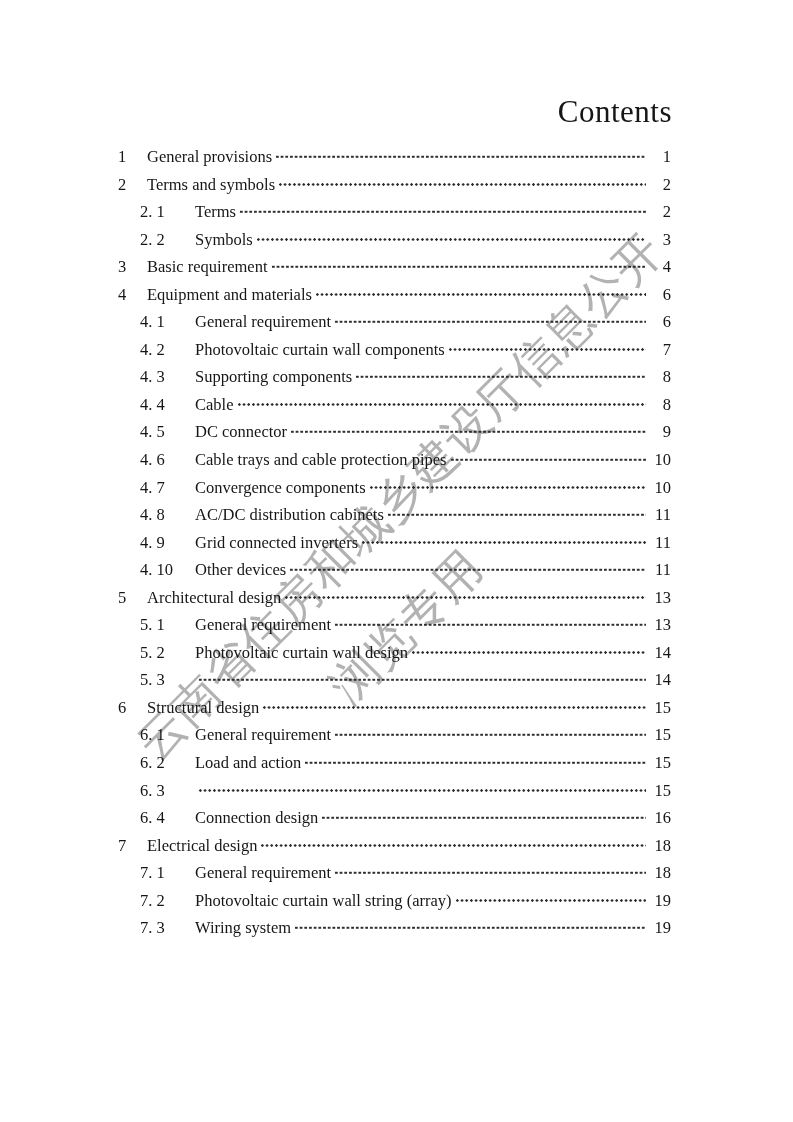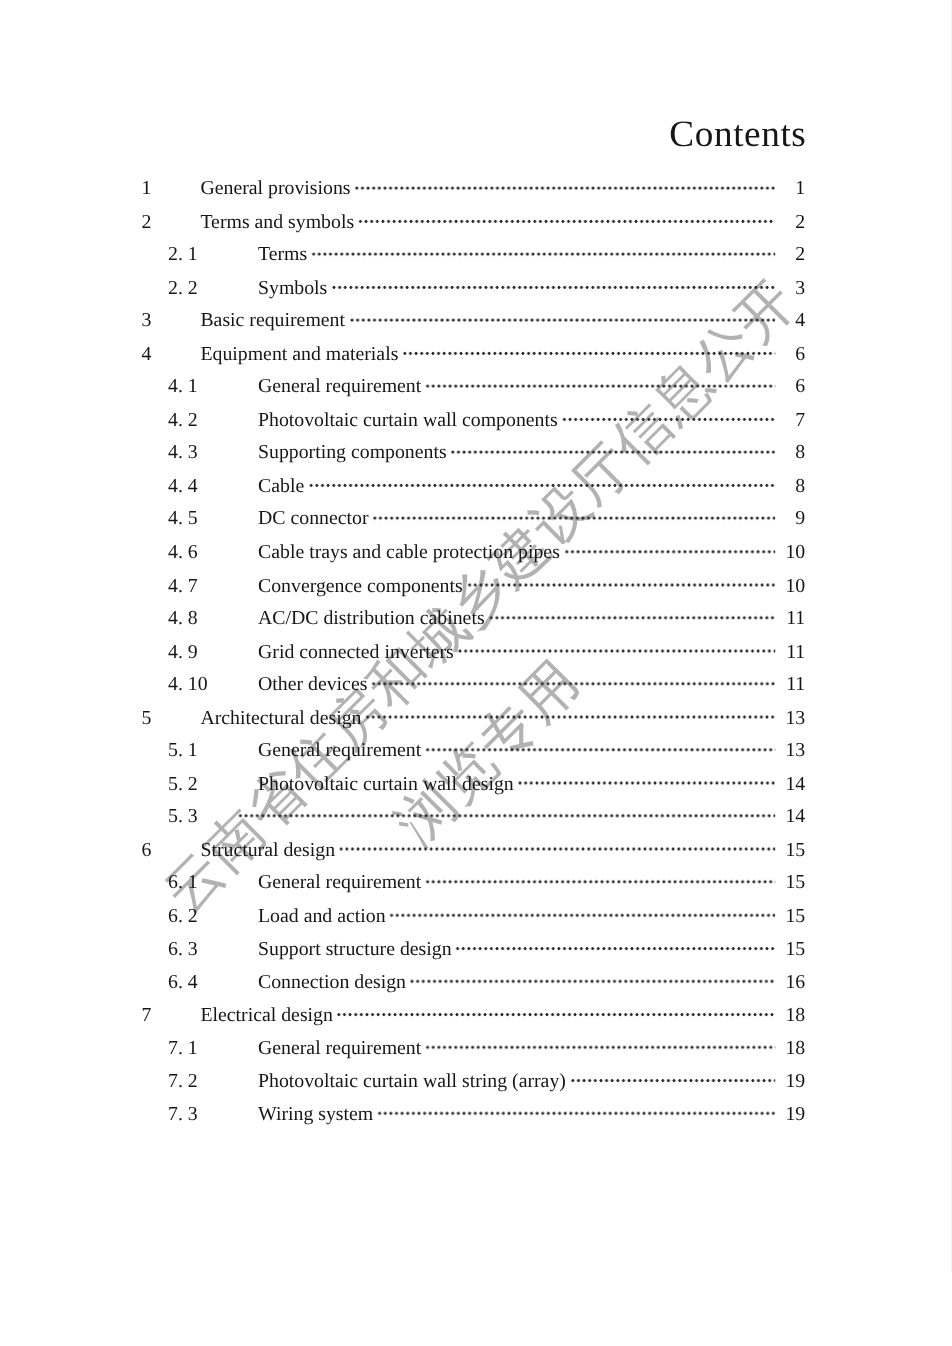--- a/index.html
+++ b/index.html
@@ -66,21 +66,20 @@
   .toc-row .num {
     flex: 0 0 auto;
     white-space: nowrap;
   }
   .level-1 .num { width: 29px; }
   .level-2 { padding-left: 22px; font-family: Liberation Serif, serif; }
   .level-2 .num { width: 55px; }
   .toc-row .label {
     flex: 0 0 auto;
     white-space: nowrap;
-    margin-left: 20px;
   }
   .toc-row .leader {
     flex: 1 1 auto;
     align-self: stretch;
     margin: 0 7px 0 3px;
     background-image: radial-gradient(circle, #2b2b2b 1.05px, rgba(0,0,0,0) 1.45px);
     background-size: 4.7px 100%;
     background-repeat: repeat-x;
     background-position: left center;
     min-width: 10px;
@@ -259,21 +258,20 @@
 
     <div class="toc-row level-2">
       <span class="num">6. 2</span>
       <span class="label">Load and action</span>
       <span class="leader"></span>
       <span class="pagenum">15</span>
     </div>
 
     <div class="toc-row level-2">
       <span class="num">6. 3</span>
-      <span class="label">Support structure design</span>
       <span class="leader"></span>
       <span class="pagenum">15</span>
     </div>
 
     <div class="toc-row level-2">
       <span class="num">6. 4</span>
       <span class="label">Connection design</span>
       <span class="leader"></span>
       <span class="pagenum">16</span>
     </div>

